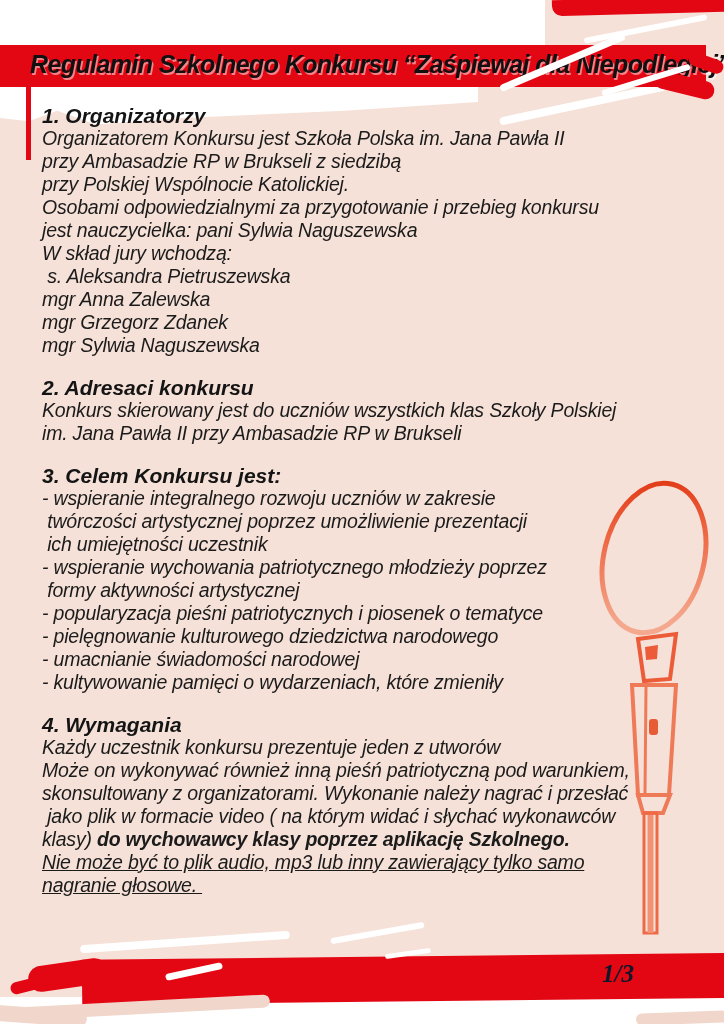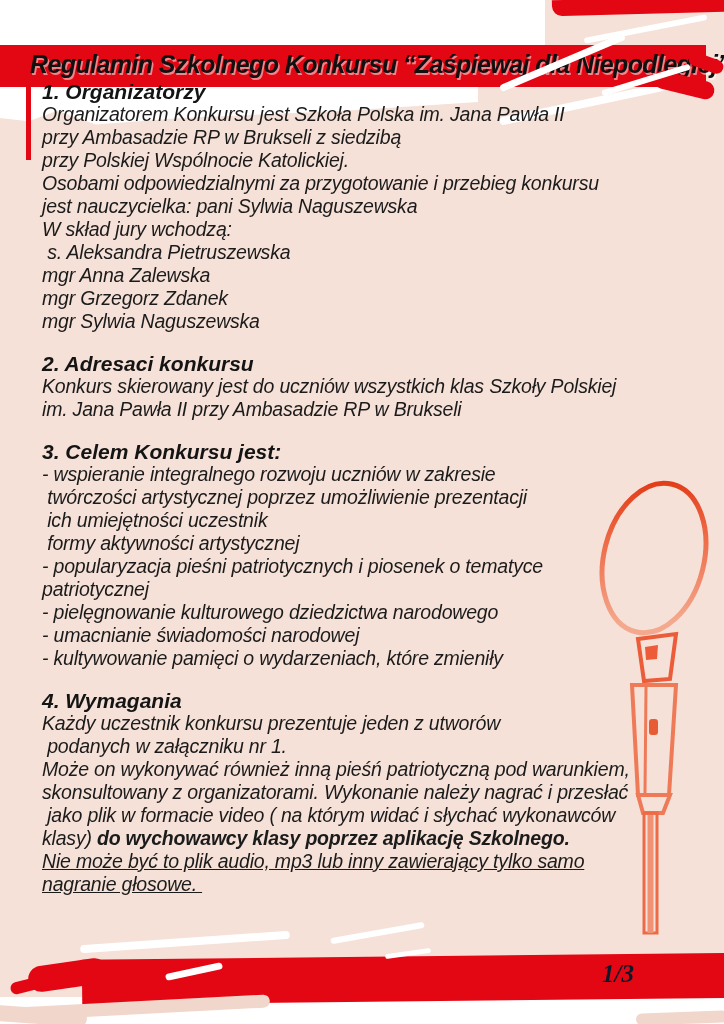--- a/index.html
+++ b/index.html
@@ -30,21 +30,21 @@
     transform:rotate(14deg);border-radius:9px;z-index:3;}
   .band-tail2{position:absolute;left:688px;top:56px;width:36px;height:14px;background:#e30613;
     transform:rotate(20deg);border-radius:7px;z-index:3;}
   .doc-title{
     position:absolute;left:30px;top:5px;margin:0;
     font-size:25px;font-weight:bold;font-style:italic;color:#101010;
     letter-spacing:-0.6px;white-space:nowrap;
     text-shadow:1.5px 1.5px 0 rgba(255,255,255,0.5);
   }
   
-  .content{position:absolute;left:42px;top:80px;width:664px;z-index:5;color:#1b1b1b;font-style:italic;}
+  .content{position:absolute;left:42px;top:104px;width:664px;z-index:5;color:#1b1b1b;font-style:italic;}
   .content section + section{margin-top:19px;}
   .sec-heading{margin:0;font-size:21px;line-height:23px;font-weight:bold;font-style:italic;color:#141414;}
   .line{font-size:19.5px;line-height:23px;white-space:pre;letter-spacing:-0.2px;}
   .line .bold{font-weight:bold;}
   .underlined .line{text-decoration:underline;}
   
   .mic{position:absolute;left:582px;top:463px;z-index:4;}
   
   .white-bottom{position:absolute;left:0;top:997px;width:724px;height:27px;background:#ffffff;z-index:4;}
   .bottom-band{position:absolute;left:82px;top:953px;width:652px;height:45px;background:#e30613;
@@ -156,33 +156,32 @@
           <div class="line">Konkurs skierowany jest do uczniów wszystkich klas Szkoły Polskiej</div>
           <div class="line">im. Jana Pawła II przy Ambasadzie RP w Brukseli</div>
         </div>
     </section>
     <section>
       <h2 class="sec-heading">3. Celem Konkursu jest:</h2>
       <div>
           <div class="line">- wspieranie integralnego rozwoju uczniów w zakresie</div>
           <div class="line"> twórczości artystycznej poprzez umożliwienie prezentacji</div>
           <div class="line"> ich umiejętności uczestnik</div>
+          <div class="line">- wspieranie wychowania patriotycznego młodzieży poprzez</div>
           <div class="line"> formy aktywności artystycznej</div>
           <div class="line">- popularyzacja pieśni patriotycznych i piosenek o tematyce</div>
-          <div class="line">patriotycznej</div>
           <div class="line">- pielęgnowanie kulturowego dziedzictwa narodowego</div>
           <div class="line">- umacnianie świadomości narodowej</div>
           <div class="line">- kultywowanie pamięci o wydarzeniach, które zmieniły</div>
         </div>
     </section>
     <section>
       <h2 class="sec-heading">4. Wymagania</h2>
       <div>
           <div class="line">Każdy uczestnik konkursu prezentuje jeden z utworów</div>
-          <div class="line"> podanych w załączniku nr 1.</div>
           <div class="line">Może on wykonywać również inną pieśń patriotyczną pod warunkiem,</div>
           <div class="line">skonsultowany z organizatorami. Wykonanie należy nagrać i przesłać</div>
           <div class="line"> jako plik w formacie video ( na którym widać i słychać wykonawców</div>
         </div>
       <div class="line"><span>klasy) </span><span class="bold">do wychowawcy klasy poprzez aplikację Szkolnego.</span></div>
       <div class="underlined">
           <div class="line">Nie może być to plik audio, mp3 lub inny zawierający tylko samo</div>
           <div class="line">nagranie głosowe. </div>
         </div>
     </section>

